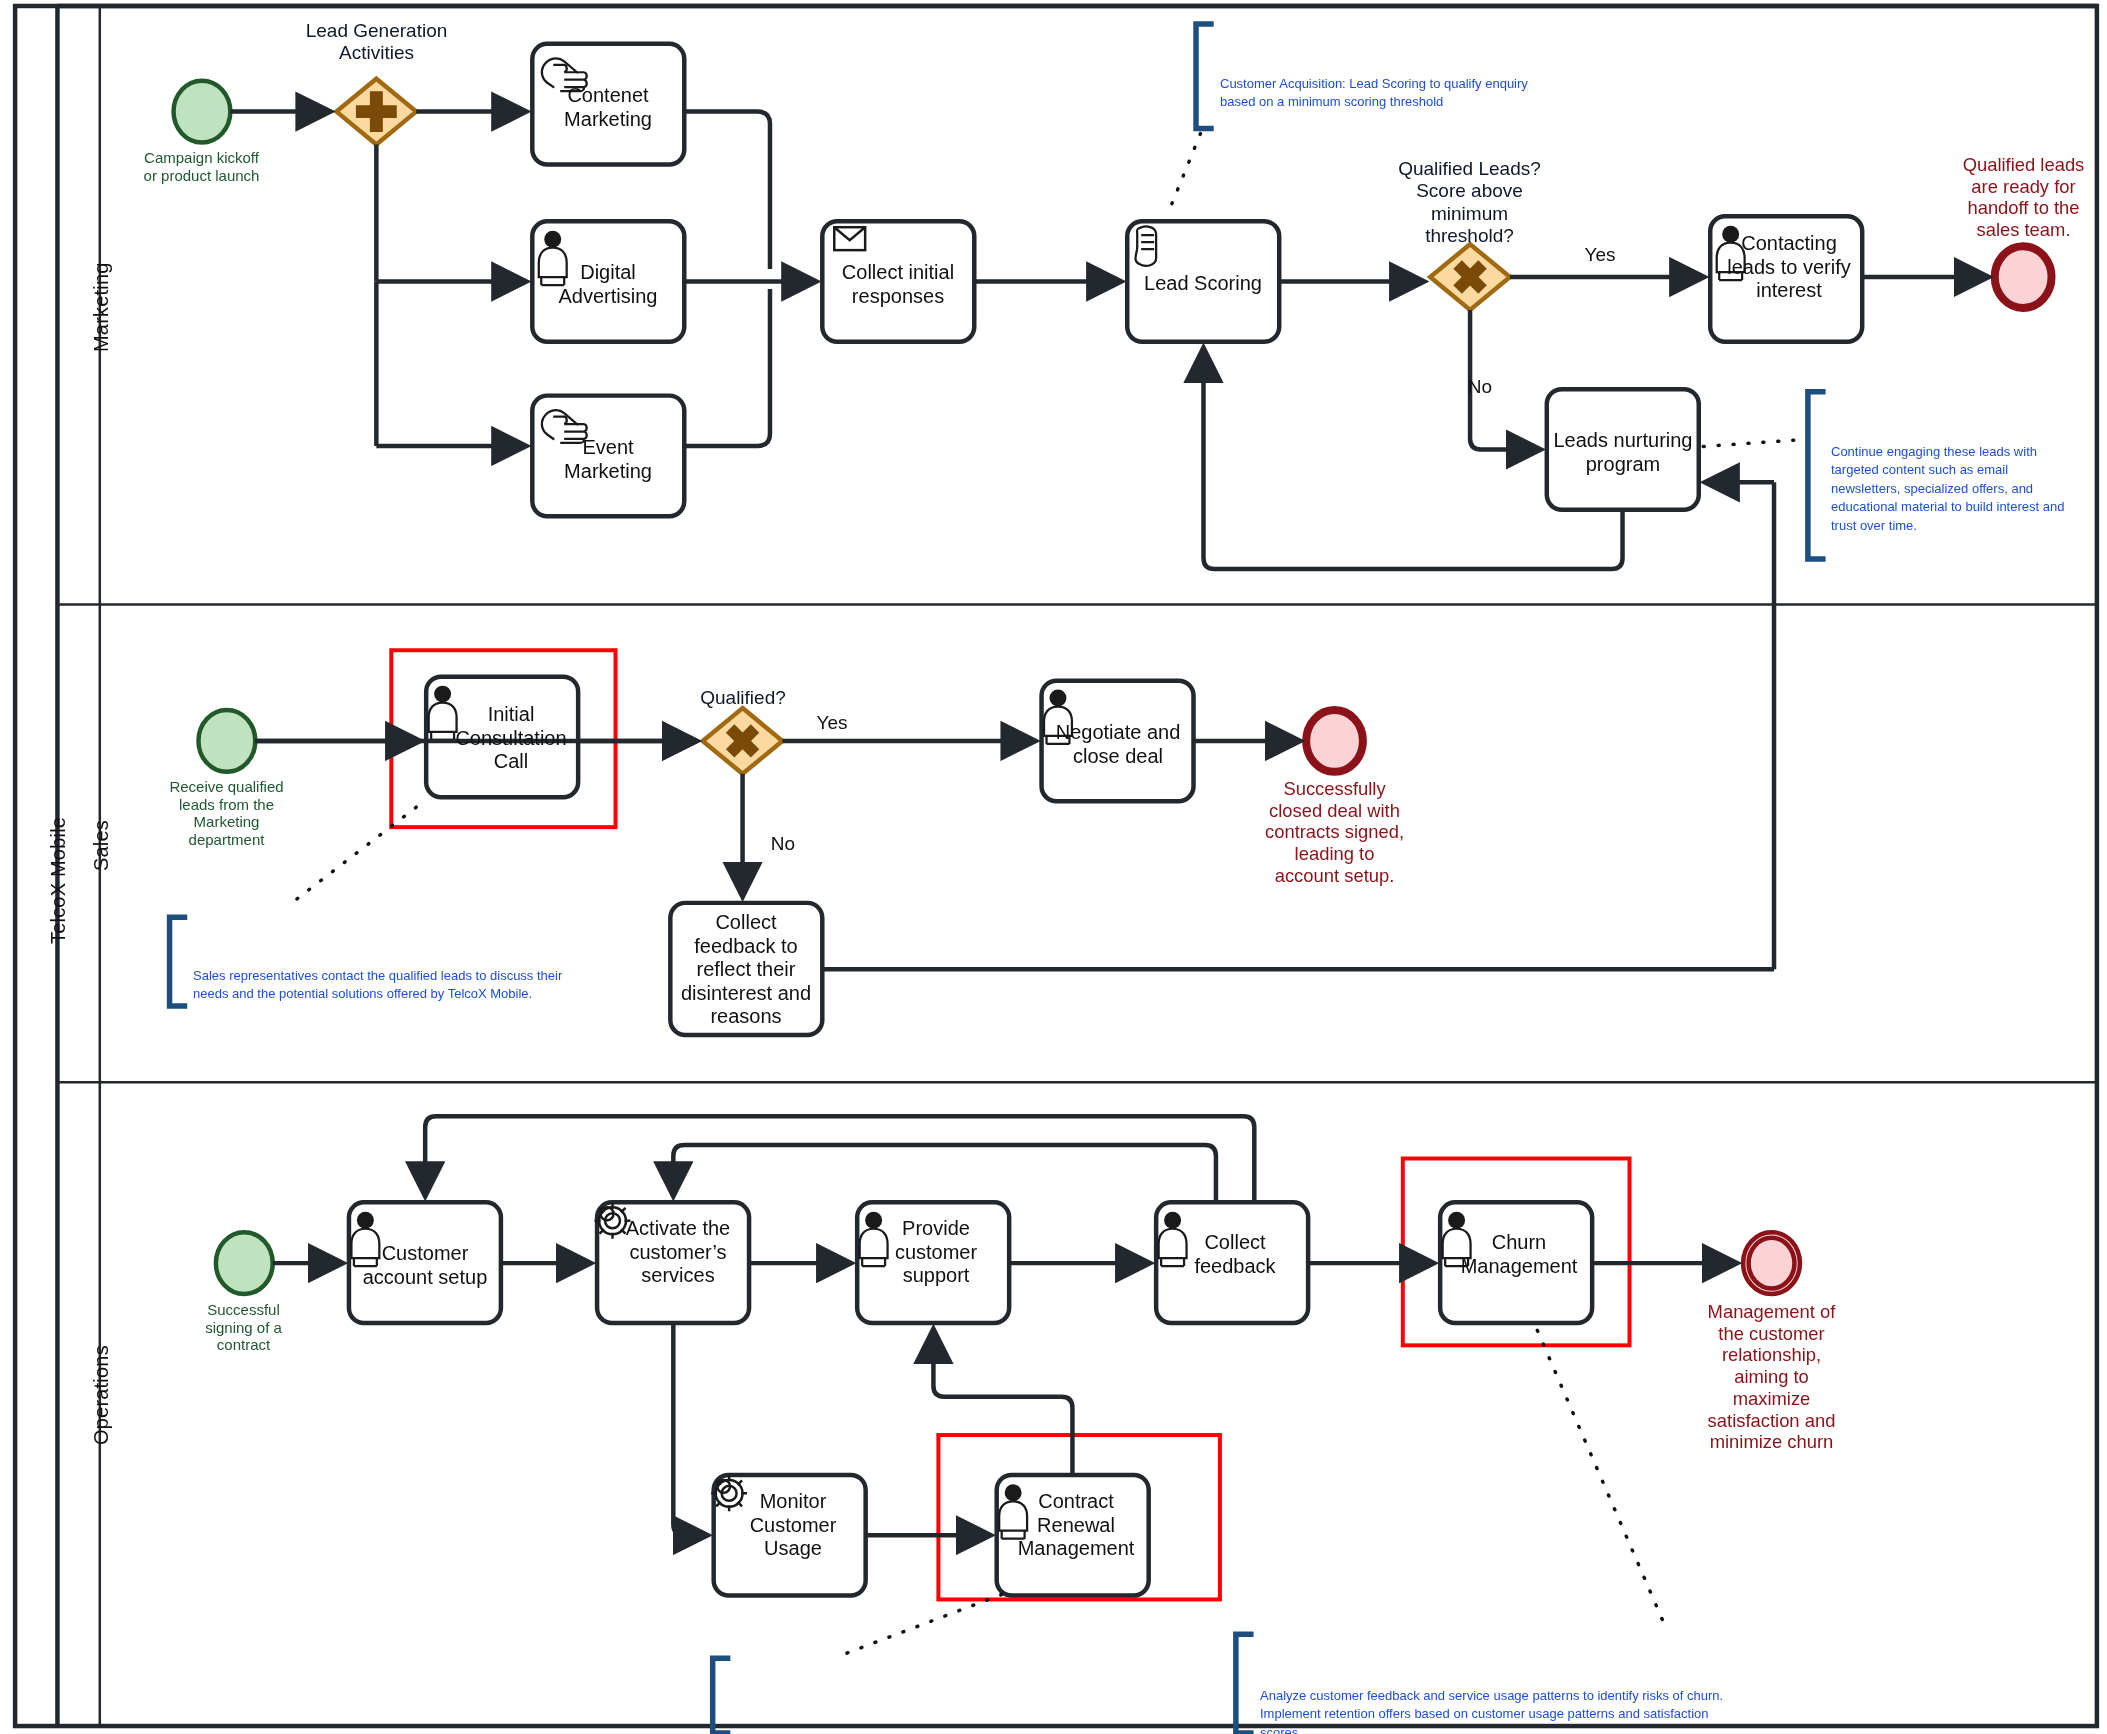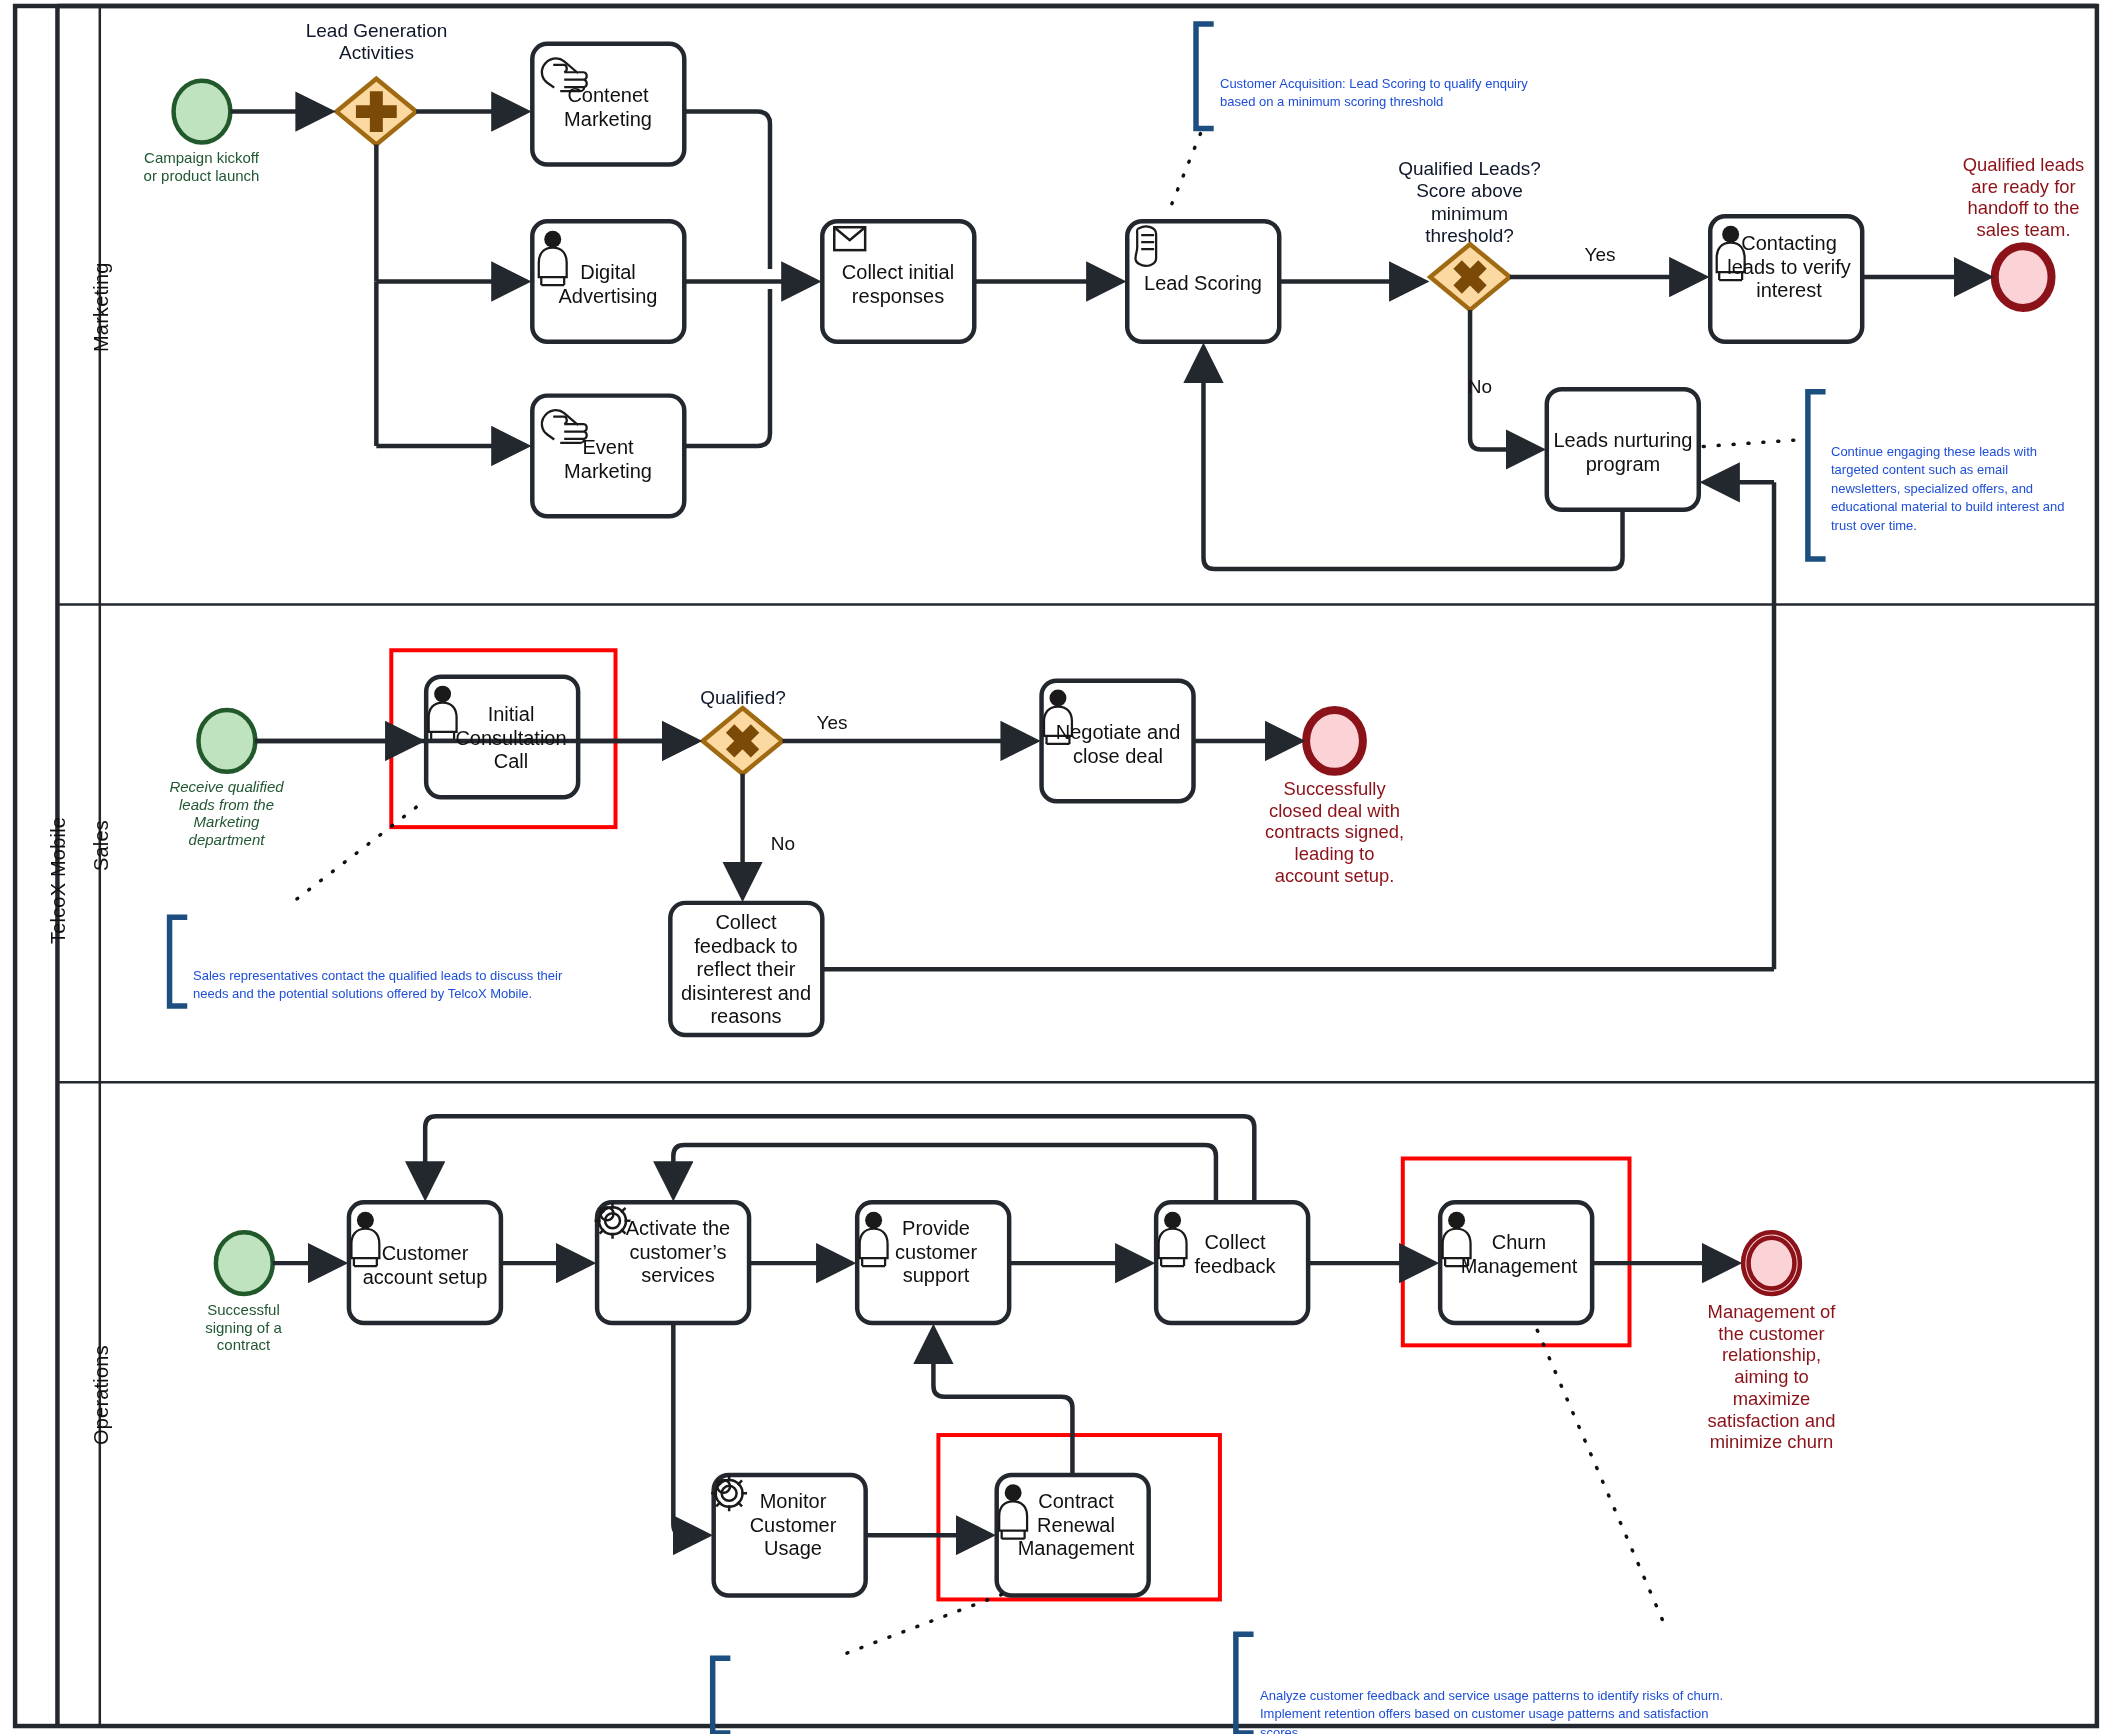--- a/index.html
+++ b/index.html
@@ -354,21 +354,21 @@
   <div class="lbl flow-lbl" style="left:1445px;top:376px;width:70px;">No</div>
 
   <div class="lbl ev-end-lbl" style="left:1934px;top:154px;width:179px;">Qualified leads
 are ready for
 handoff to the
 sales team.</div>
 
   <div class="note-lbl" style="left:1220px;top:27px;width:319px;">Customer Acquisition: Lead Scoring to qualify enquiry based on a minimum scoring threshold</div>
   <div class="note-lbl" style="left:1831px;top:395px;width:249px;">Continue engaging these leads with targeted content such as email newsletters, specialized offers, and educational material to build interest and trust over time.</div>
 
-  <div class="lbl ev-start-lbl" style="left:137px;top:778px;width:179px;font-style:italic;">Receive qualified
+  <div class="lbl ev-start-lbl" style="left:137px;top:778px;width:179px;">Receive qualified
 leads from the
 Marketing
 department</div>
 
   <div class="lbl task-lbl" style="left:436px;top:703px;width:150px;">Initial
 Consultation
 Call</div>
 
   <div class="lbl gw-lbl" style="left:668px;top:687px;width:150px;">Qualified?</div>
 

